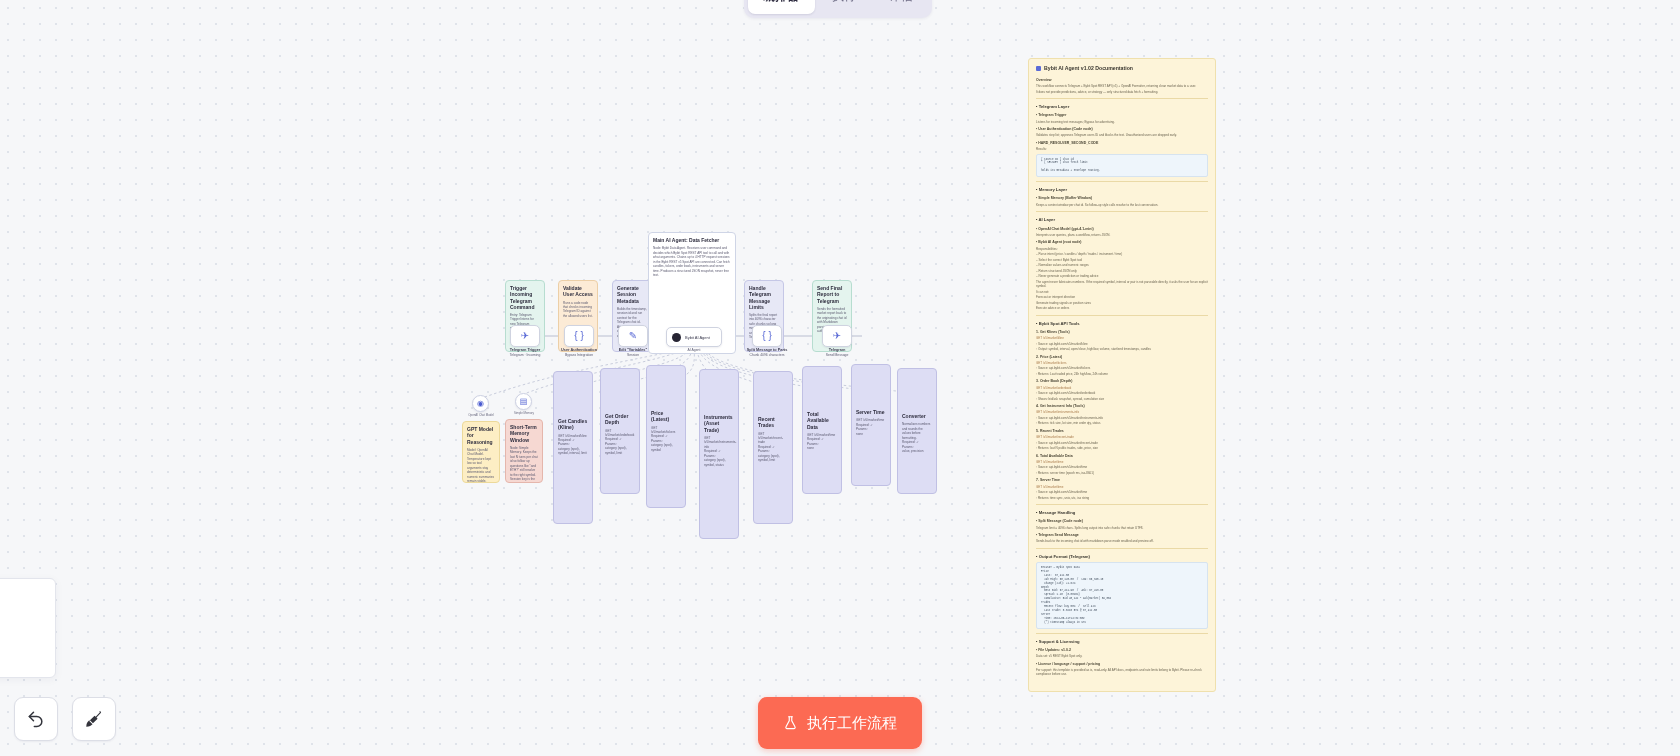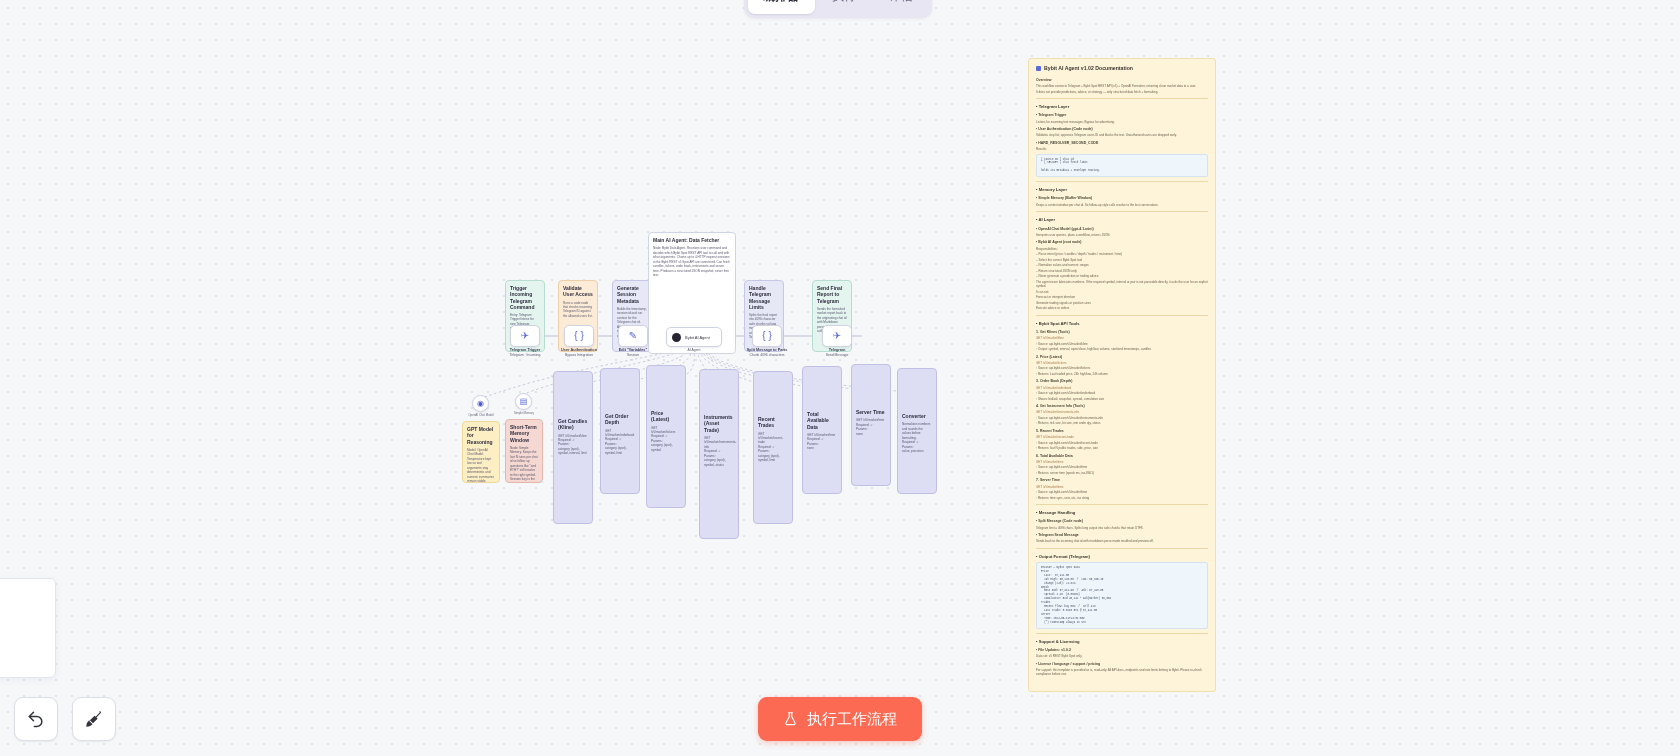--- a/index.html
+++ b/index.html
@@ -67,21 +67,21 @@
     display: flex; align-items: center; justify-content: center;
     box-shadow: 0 1px 2px rgba(40,40,80,.06);
     color: #33343c;
   }
   .tool-btn svg { display: block; }
 
   
   .exec-btn {
     position: absolute;
     left: 758px; top: 697px;
-    width: 164px; height: 44px;
+    width: 164px; height: 52px;
     background: #fc6a53;
     border: none;
     border-radius: 9px;
     display: flex; align-items: center; justify-content: center;
     gap: 9px;
     color: #ffffff;
     font-size: 15px;
     font-family: "Liberation Sans", sans-serif;
     box-shadow: 0 2px 6px rgba(252,106,83,.33);
     cursor: pointer;

